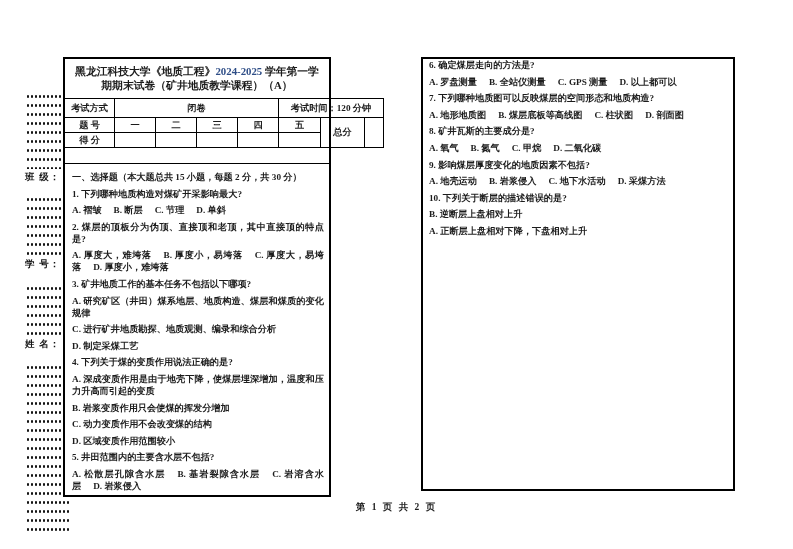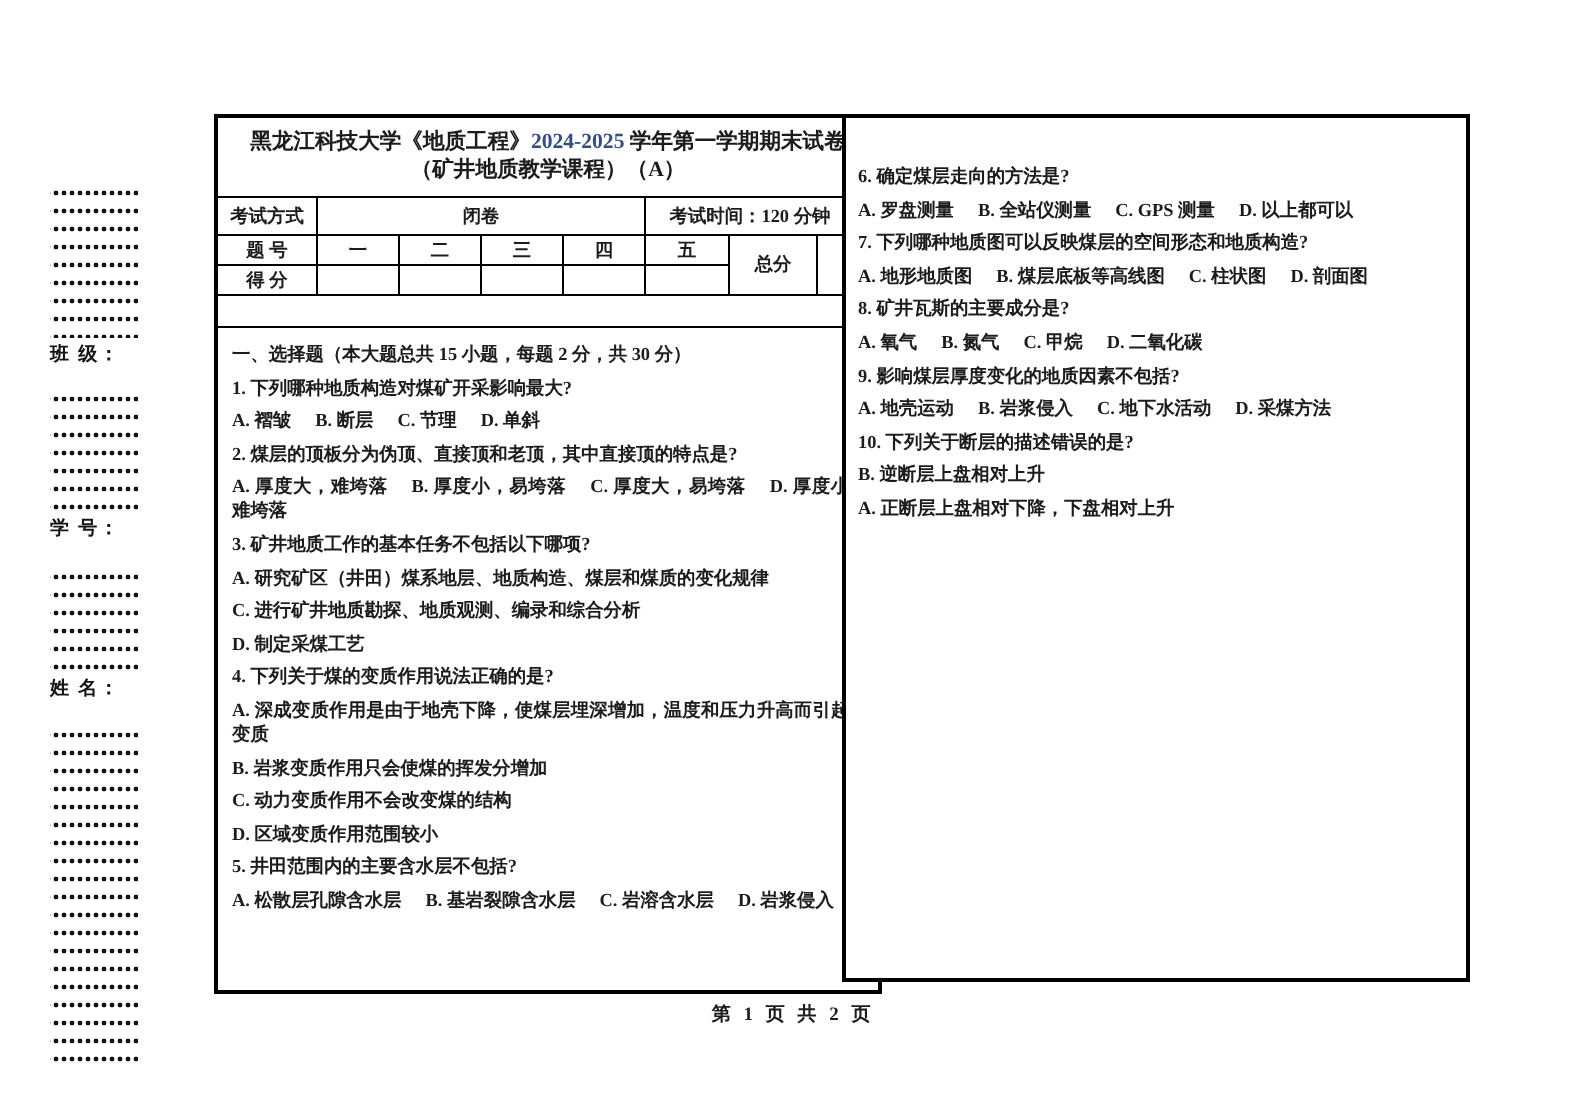--- a/index.html
+++ b/index.html
@@ -28,22 +28,22 @@
     font-size: 9.5px; font-weight: 700; color: #141414;
     letter-spacing: 1px; white-space: nowrap;
     font-family: "Liberation Sans", "DejaVu Sans", sans-serif;
   }
   .margin-label.l1 { top: 171px; }
   .margin-label.l2 { top: 258px; }
   .margin-label.l3 { top: 338px; }
 
   
   .page-box { position: absolute; top: 57px; border: 2px solid #000; background: #fff; }
-  .left-box  { left: 63px;  width: 334px; height: 440px; margin-left: 44px; }
-  .right-box { left: 421px; width: 314px; height: 434px; padding: 23px 5px 0 6px; }
+  .left-box  { left: 63px;  width: 268px; height: 440px; }
+  .right-box { left: 421px; width: 314px; height: 434px; padding: 0 5px 0 6px; }
 
   
   .paper-title {
     padding: 5px 8px 0 8px;
     text-align: center;
     font-size: 10.8px; font-weight: 700;
     line-height: 14px;
   }
   .title-year { color: #2f4e87; }
 

